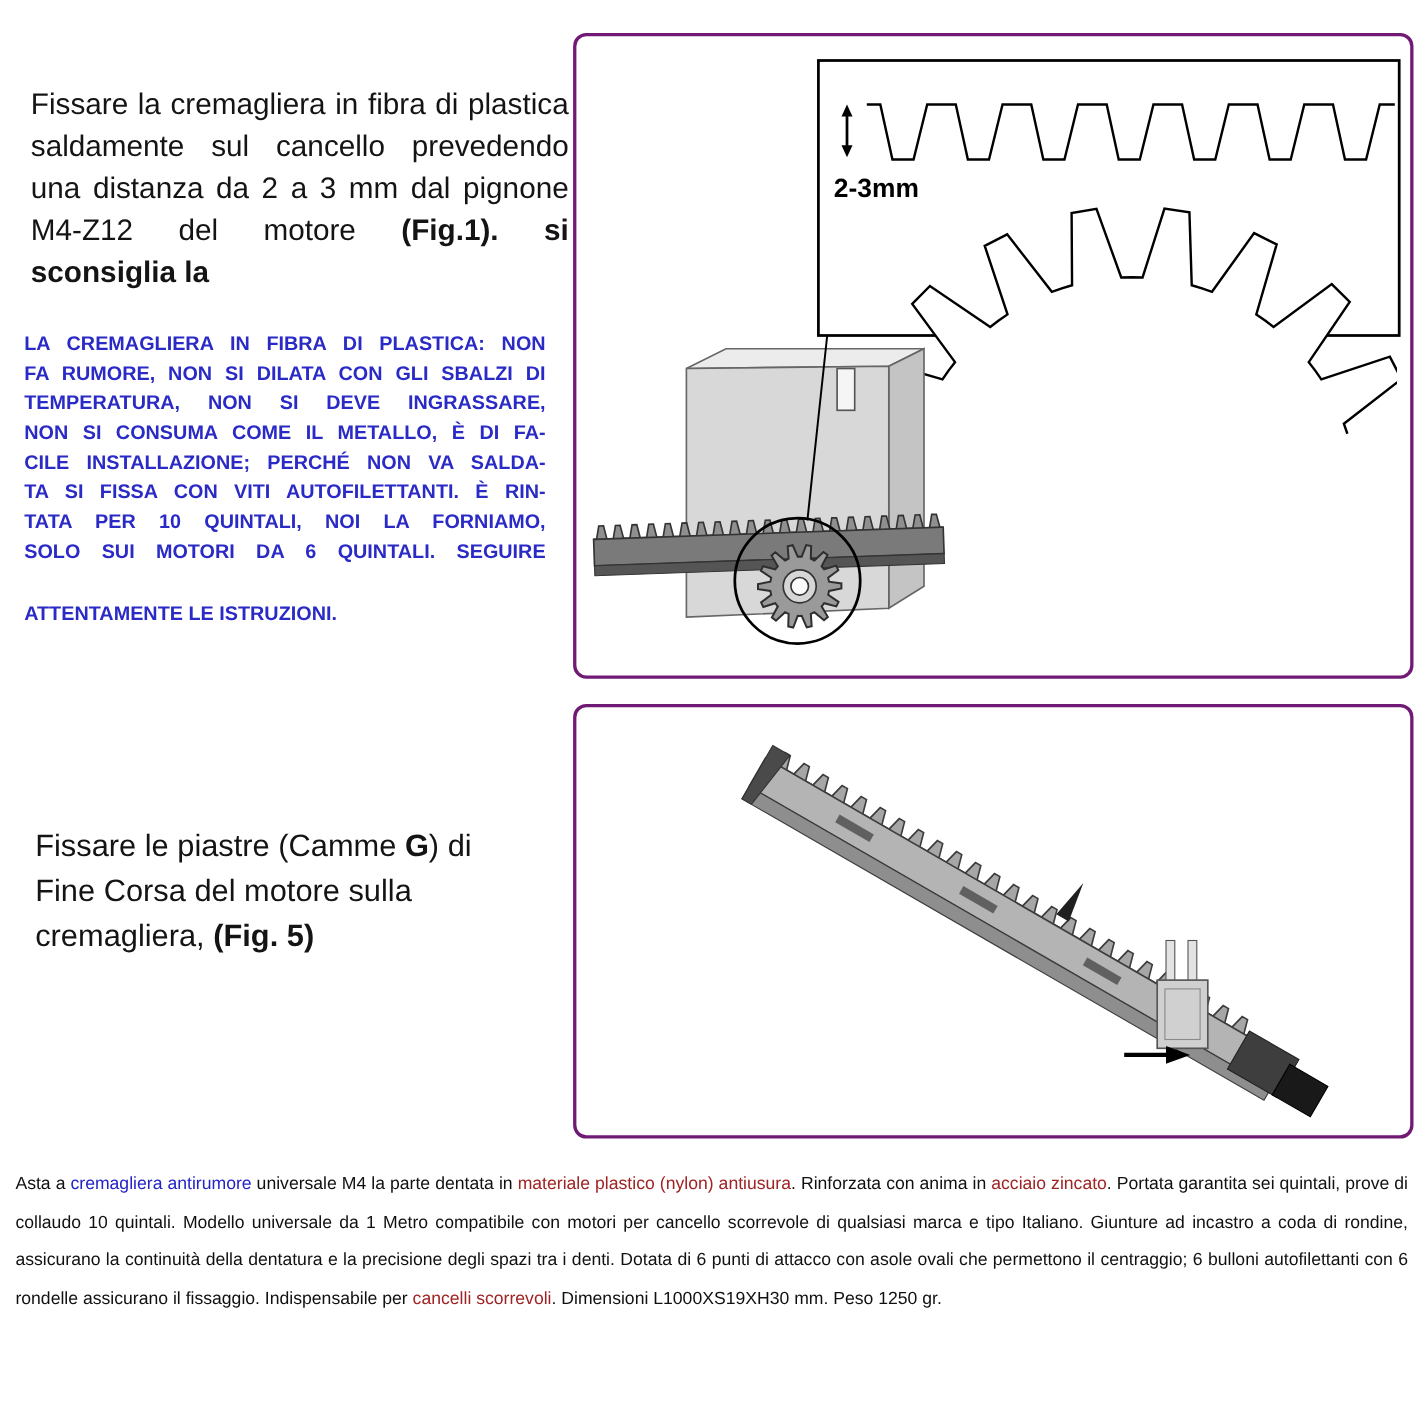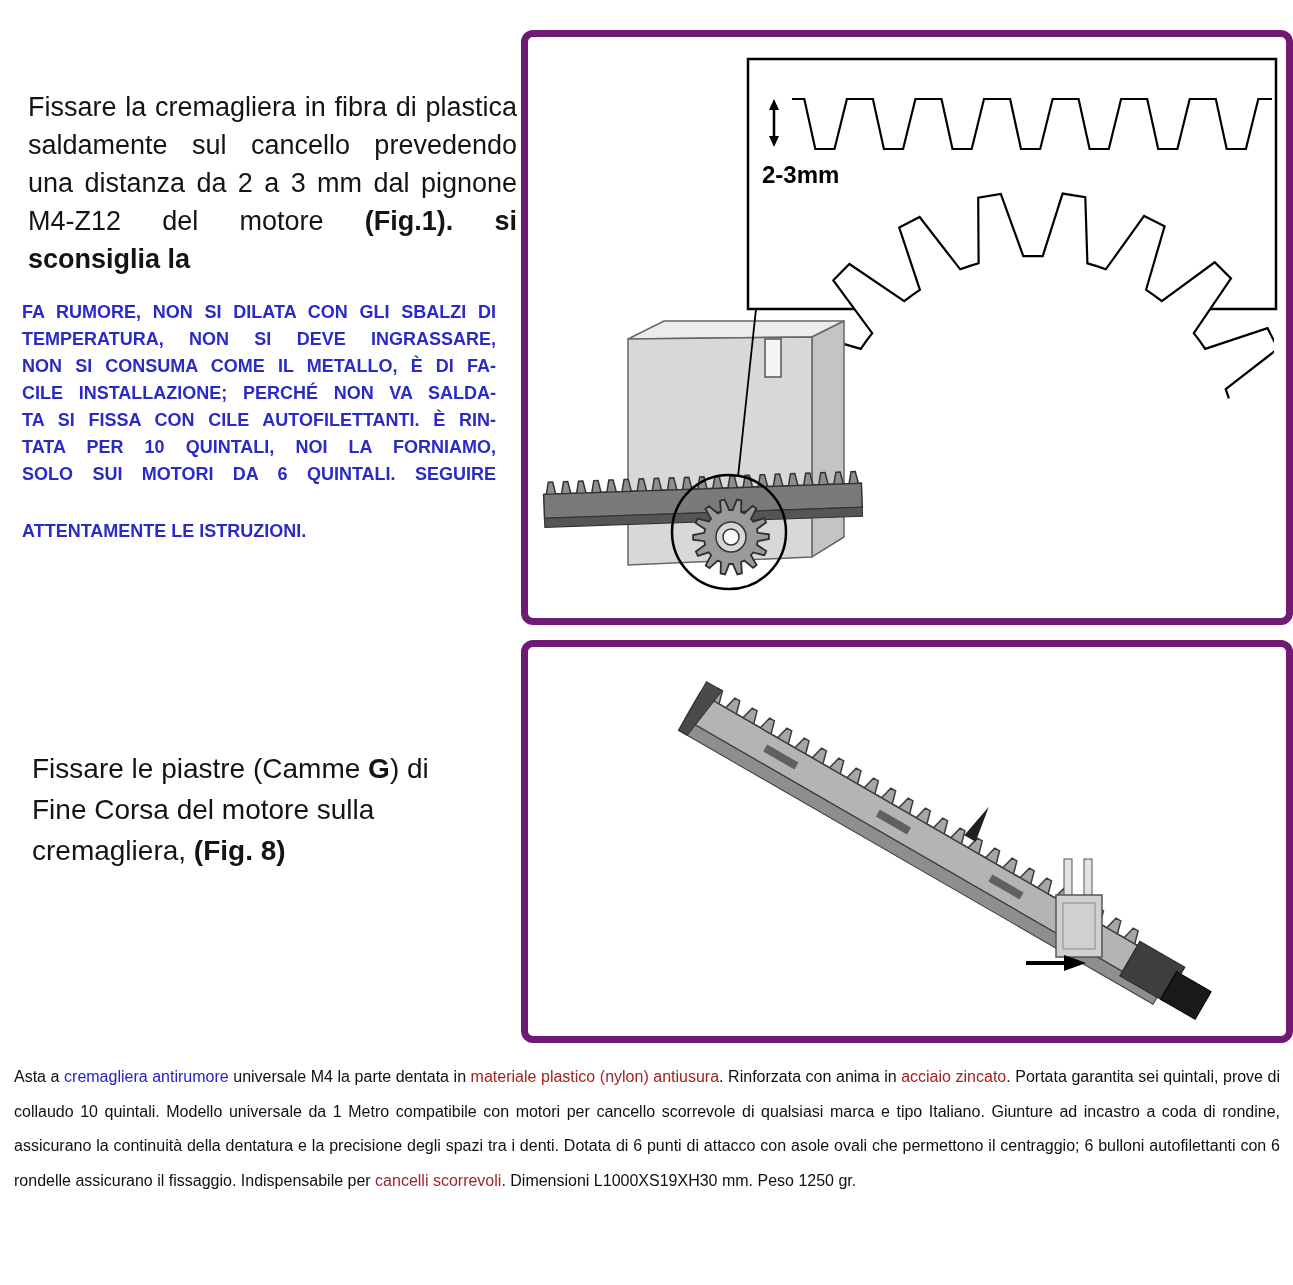--- a/index.html
+++ b/index.html
@@ -1,54 +1,55 @@
 <!DOCTYPE html>
 <html><head>
 <meta charset="utf-8">
 <style>
   html,body{margin:0;padding:0;background:#fff;}
   .page{position:relative;width:1293px;height:1285px;background:#ffffff;overflow:hidden;
         font-family:"Liberation Sans",sans-serif;color:#141414;}
   .abs{position:absolute;}
 
-  #para1{left:28px;top:88px;width:489px;font-size:27px;line-height:38px;
+  #para1{left:28px;top:76px;width:489px;font-size:27px;line-height:38px;
          text-align:justify;color:#141414;}
   #blue{left:22px;top:299px;width:474px;font-size:18px;line-height:27px;
         font-weight:700;color:#2a2ac6;}
   .jline{text-align:justify;text-align-last:justify;white-space:normal;}
   .jline.last{text-align-last:left;margin-top:30px;}
   #para2{left:32px;top:748px;width:432px;font-size:28px;line-height:41px;color:#141414;}
   #desc{left:14px;top:1060px;width:1266px;font-size:16px;line-height:34.5px;
         text-align:justify;color:#101010;}
 
-  .figure-box{position:absolute;border:7px solid #701a75;border-radius:12px;background:#fff;text-align:center;}
+  .figure-box{position:absolute;border:3px solid #701a75;border-radius:12px;background:#fff;text-align:center;}
   #fig1{left:521px;top:30px;width:758px;height:581px;}
   #fig2{left:521px;top:640px;width:758px;height:389px;}
   .figure-box svg{display:block;width:100%;height:100%;}
   svg text{font-family:"Liberation Sans",sans-serif;font-weight:bold;font-size:24px;fill:#000;}
 </style>
 </head>
 <body>
 
 <div class="page">
 
   <div id="para1" class="abs"><span>Fissare la cremagliera in fibra di plastica saldamente sul cancello prevedendo una distanza da 2 a 3 mm dal pignone M4-Z12 del motore </span><span style="font-weight: 700;">(Fig.1). si sconsiglia la</span></div>
 
   <div id="blue" class="abs">
+      <div class="jline">LA CREMAGLIERA IN FIBRA DI PLASTICA: NON</div>
       <div class="jline">FA RUMORE, NON SI DILATA CON GLI SBALZI DI</div>
       <div class="jline">TEMPERATURA, NON SI DEVE INGRASSARE,</div>
       <div class="jline">NON SI CONSUMA COME IL METALLO, È DI FA-</div>
       <div class="jline">CILE INSTALLAZIONE; PERCHÉ NON VA SALDA-</div>
-      <div class="jline">TA SI FISSA CON CILE AUTOFILETTANTI. È RIN-</div>
+      <div class="jline">TA SI FISSA CON VITI AUTOFILETTANTI. È RIN-</div>
       <div class="jline">TATA PER 10 QUINTALI, NOI LA FORNIAMO,</div>
       <div class="jline">SOLO SUI MOTORI DA 6 QUINTALI. SEGUIRE</div>
       <div class="jline last">ATTENTAMENTE LE ISTRUZIONI.</div>
     </div>
 
-  <div id="para2" class="abs"><span>Fissare le piastre (Camme </span><span style="font-weight: 700;">G</span><span>) di Fine Corsa del motore sulla cremagliera, </span><span style="font-weight: 700;">(Fig. 8)</span></div>
+  <div id="para2" class="abs"><span>Fissare le piastre (Camme </span><span style="font-weight: 700;">G</span><span>) di Fine Corsa del motore sulla cremagliera, </span><span style="font-weight: 700;">(Fig. 5)</span></div>
 
   <div id="fig1" class="figure-box abs">
     <svg viewBox="0 0 758 581">
       <defs>
         <clipPath id="gearclip">
             <rect x="222" y="63" width="524" height="300"></rect>
           </clipPath>
       </defs>
 
       <rect x="220" y="22" width="528" height="250" fill="#ffffff" stroke="#000" stroke-width="2.5"></rect>

